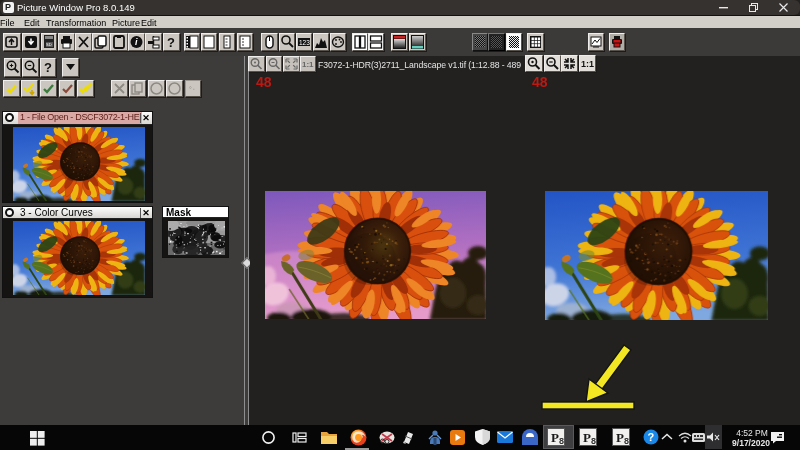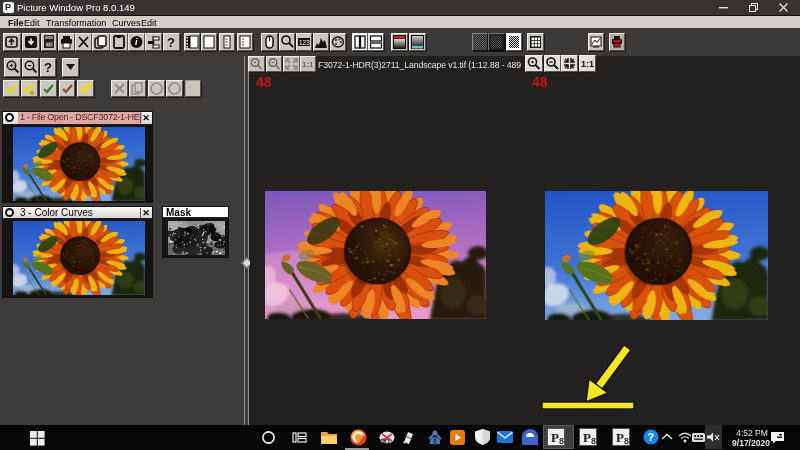--- a/index.html
+++ b/index.html
@@ -1,20 +1,20 @@
 <!DOCTYPE html>
 <html><head><meta charset="utf-8">
 <style>
 html,body{margin:0;padding:0;width:800px;height:450px;overflow:hidden;background:#232120;
 font-family:"Liberation Sans",sans-serif;}
 *{box-sizing:border-box;}
 .abs{position:absolute;}
 #app{position:absolute;left:0;top:0;width:800px;height:450px;}
 
-#titlebar{left:0;top:0;width:800px;height:15px;background:#36322f;}
+#titlebar{left:0;top:0;width:800px;height:15px;background:#36322f;border-radius:6px;}
 #titlebar .txt{left:17px;top:2px;color:#fff;font-size:9.5px;}
 #appicon{left:3px;top:2px;width:11px;height:11px;background:#f2f2f2;border-radius:2px;}
 #appicon:before{content:"P";position:absolute;left:2px;top:0px;font-size:9px;font-weight:bold;color:#222;}
 
 #menubar{left:0;top:15px;width:800px;height:13px;background:#d2cfc8;border-top:1px solid #111;}
 #menubar span{position:absolute;top:1.5px;font-size:9px;color:#000;}
 
 #toolbar{left:0;top:28px;width:800px;height:28px;background:#3b3a39;}
 .btn{position:absolute;background:#cbc7c0;border:1px solid;border-color:#efeeec #57524c #57524c #efeeec;box-shadow:1px 1px 0 #1d1b1a;}
 .btn svg{position:absolute;left:0;top:0;}
@@ -51,24 +51,24 @@
       </svg>
    <svg class="abs" style="left:749px;top:3px;" width="10" height="9">
         <rect x="2.5" y="0.5" width="6" height="6" fill="none" stroke="#e8e8e8"></rect>
         <rect x="0.5" y="2.5" width="6" height="6" fill="#36322f" stroke="#e8e8e8"></rect>
       </svg>
    <svg class="abs" style="left:779px;top:3px;" width="9" height="9">
         <path d="M0.5 0.5 L8.5 8.5 M8.5 0.5 L0.5 8.5" stroke="#e8e8e8" stroke-width="1.2"></path>
       </svg>
  </div>
  <div class="abs" id="menubar">
-   <span style="left:8px;font-weight:bold;">File</span>
+   <span style="left:0;">File</span>
    <span style="left:24px;">Edit</span>
    <span style="left:46px;">Transformation</span>
-   <span style="left:112px;">Curves</span>
+   <span style="left:112px;">Picture</span>
    <span style="left:141px;">Edit</span>
  </div>
  <div class="abs" id="toolbar">
   <div class="btn" style="left:3px;top:5px;width:18px;height:18px;">
         <svg width="16" height="16">
           <rect x="2" y="3" width="11" height="10" rx="2" fill="none" stroke="#111" stroke-width="1.6"></rect>
           <path d="M7.5 11 L7.5 6 M5 8 L7.5 5.2 L10 8" stroke="#111" stroke-width="1.5" fill="none"></path>
         </svg>
       </div>
   <div class="btn" style="left:22px;top:5px;width:18px;height:18px;">

